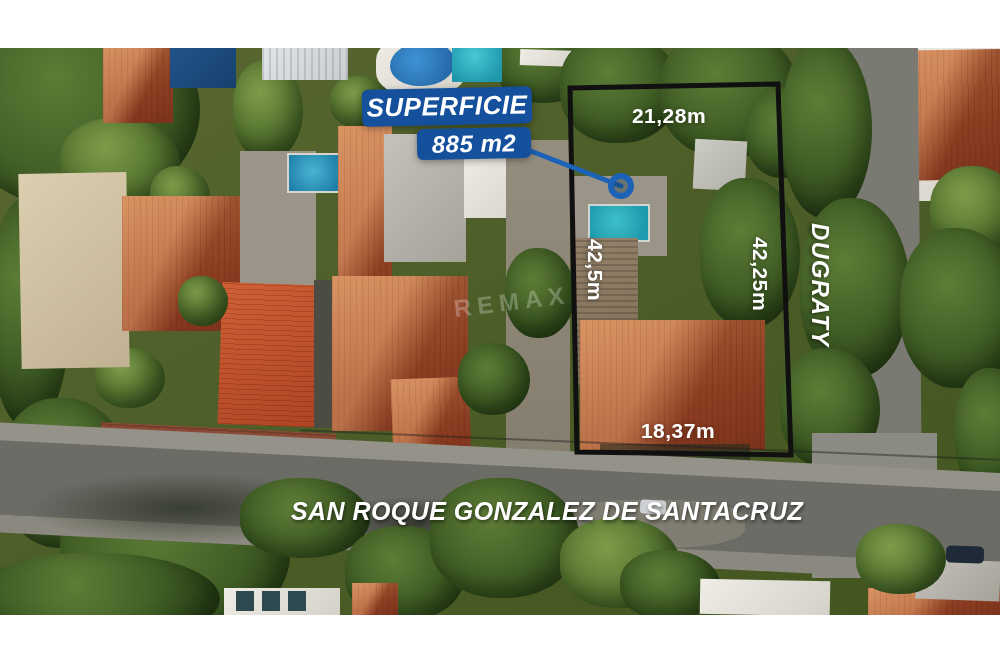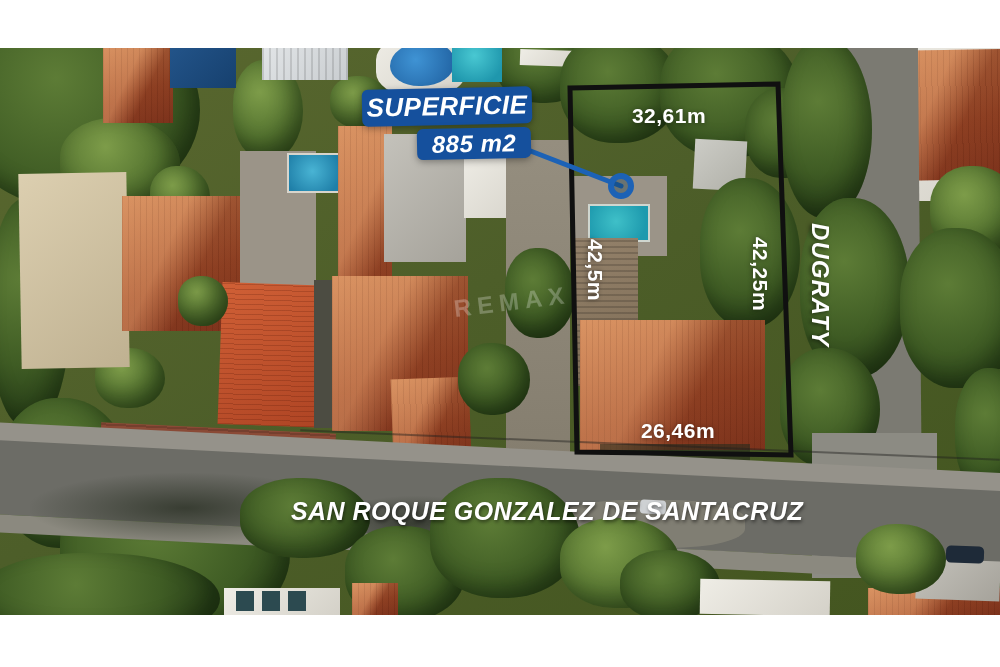--- a/index.html
+++ b/index.html
@@ -140,23 +140,23 @@
 
     <svg id="ovl" viewBox="0 0 1000 567">
       <polygon id="boundary" points="570,40 778,36 791,407 577,404"></polygon>
       <line id="leader" x1="528" y1="102" x2="621" y2="138"></line>
       <circle id="ring" cx="621" cy="138" r="10"></circle>
     </svg>
 
     <div class="lbl" style="left:362px;top:40px;width:170px;height:37px;font-size:26px;transform:rotate(-1.2deg);">SUPERFICIE</div>
     <div class="lbl" style="left:417px;top:80px;width:114px;height:31px;font-size:24px;transform:rotate(-1.2deg);">885 m2</div>
 
-    <div class="meas" style="left:669px;top:68px;">32,61m</div>
+    <div class="meas" style="left:669px;top:68px;">21,28m</div>
     <div class="meas v" style="left:595px;top:222px;">42,5m</div>
     <div class="meas v" style="left:760px;top:226px;">42,25m</div>
-    <div class="meas" style="left:678px;top:383px;">26,46m</div>
+    <div class="meas" style="left:678px;top:383px;">18,37m</div>
 
     <div class="sname" id="street-v" style="left:820px;top:237px;">DUGRATY</div>
     <div class="sname" id="street-h" style="left:547px;top:463px;">SAN ROQUE GONZALEZ DE SANTACRUZ</div>
 
     <div id="wm" style="left:512px;top:254px;">REMAX</div>
   </div>
 </div>
 
 </body></html>

